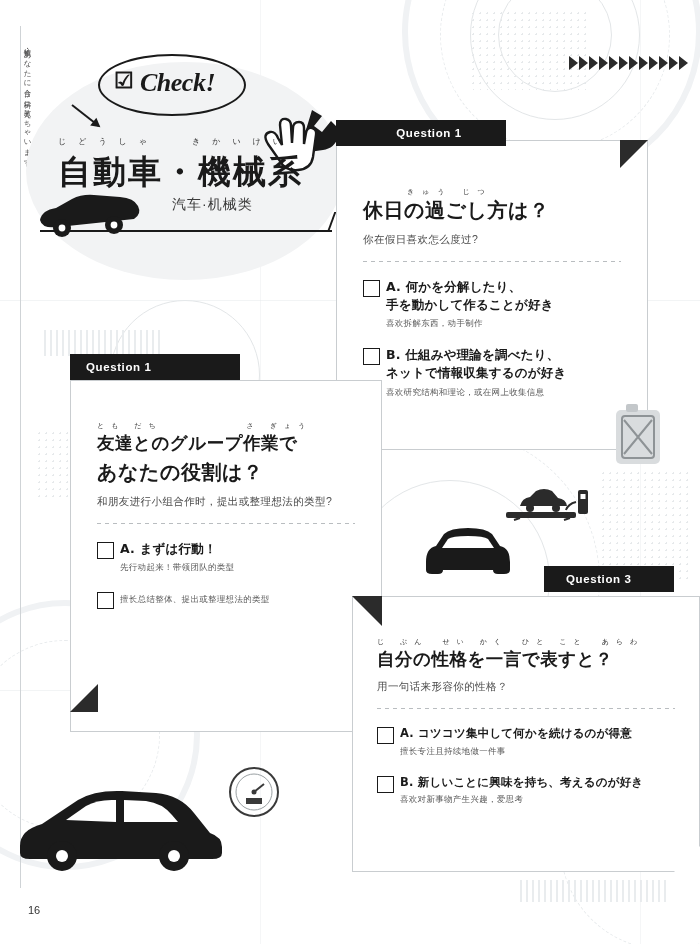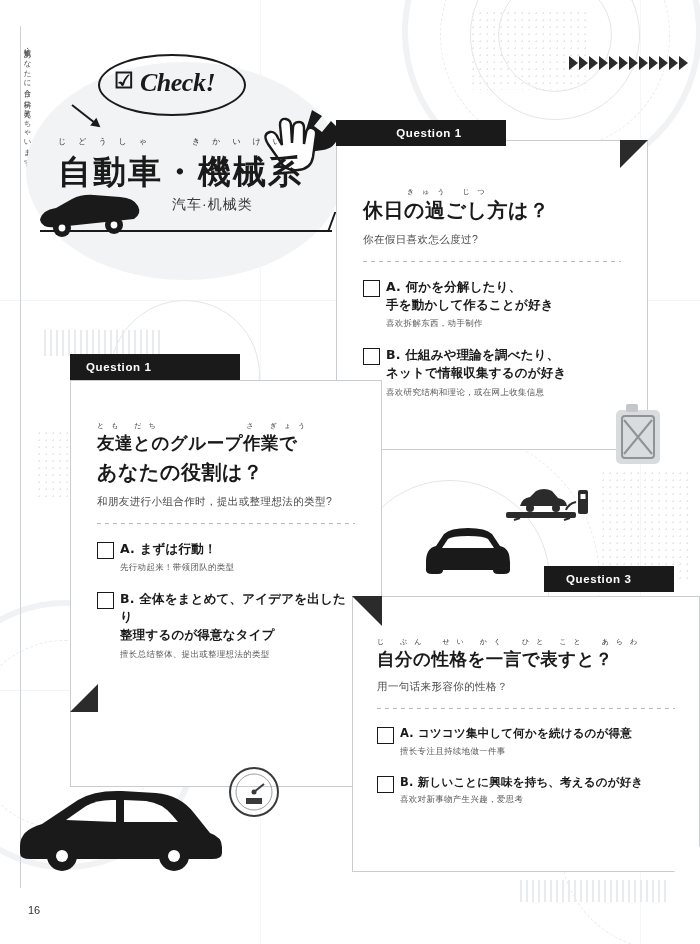--- a/index.html
+++ b/index.html
@@ -289,21 +289,21 @@
 
   <div style="position:absolute;right:-1px;bottom:-1px;width:0;height:0;
               border-left:26px solid transparent;border-bottom:26px solid #ffffff;"></div>
 </div>
 <div class="card-tab" style="left:336px; top:120px; width:170px; height:26px;justify-content:center;">
   <span>Question 1</span>
 </div>
 <div style="position:absolute;left:620px;top:140px;width:0;height:0;
             border-left:28px solid #2b2b2b;border-bottom:28px solid transparent;"></div>
 
-<div class="card" style="left:70px; top:380px; width:312px; height:407px;">
+<div class="card" style="left:70px; top:380px; width:312px; height:352px;">
   <div style="padding:40px 26px 0 26px;">
     <div style="font-size:7px;letter-spacing:7px;color:#333;">とも だち　　　　　　さ ぎょう</div>
     <div class="card-title small">友達とのグループ作業で</div>
     <div class="card-title" style="margin-top:4px;">あなたの役割は？</div>
     <div class="card-sub">和朋友进行小组合作时，提出或整理想法的类型?</div>
     <div class="divider"></div>
 
     <div class="opt">
       <div class="opt-box"></div>
       <div class="opt-body">
@@ -311,25 +311,20 @@
           <span>A.</span>
           <span>まずは行動！</span>
         </div>
         <div class="opt-cn">先行动起来！带领团队的类型</div>
       </div>
     </div>
 
     <div class="opt">
       <div class="opt-box"></div>
       <div class="opt-body">
-        <div class="opt-main">
-          <span>B.</span>
-          <span>全体をまとめて、アイデアを出したり</span>
-          <span class="ln2">整理するのが得意なタイプ</span>
-        </div>
         <div class="opt-cn">擅长总结整体、提出或整理想法的类型</div>
       </div>
     </div>
   </div>
   <div style="position:absolute;right:-1px;bottom:-1px;width:0;height:0;
               border-left:26px solid transparent;border-bottom:26px solid #ffffff;"></div>
 </div>
 <div class="card-tab" style="left:70px; top:354px; width:170px; height:26px;">
   <span>Question 1</span>
 </div>

